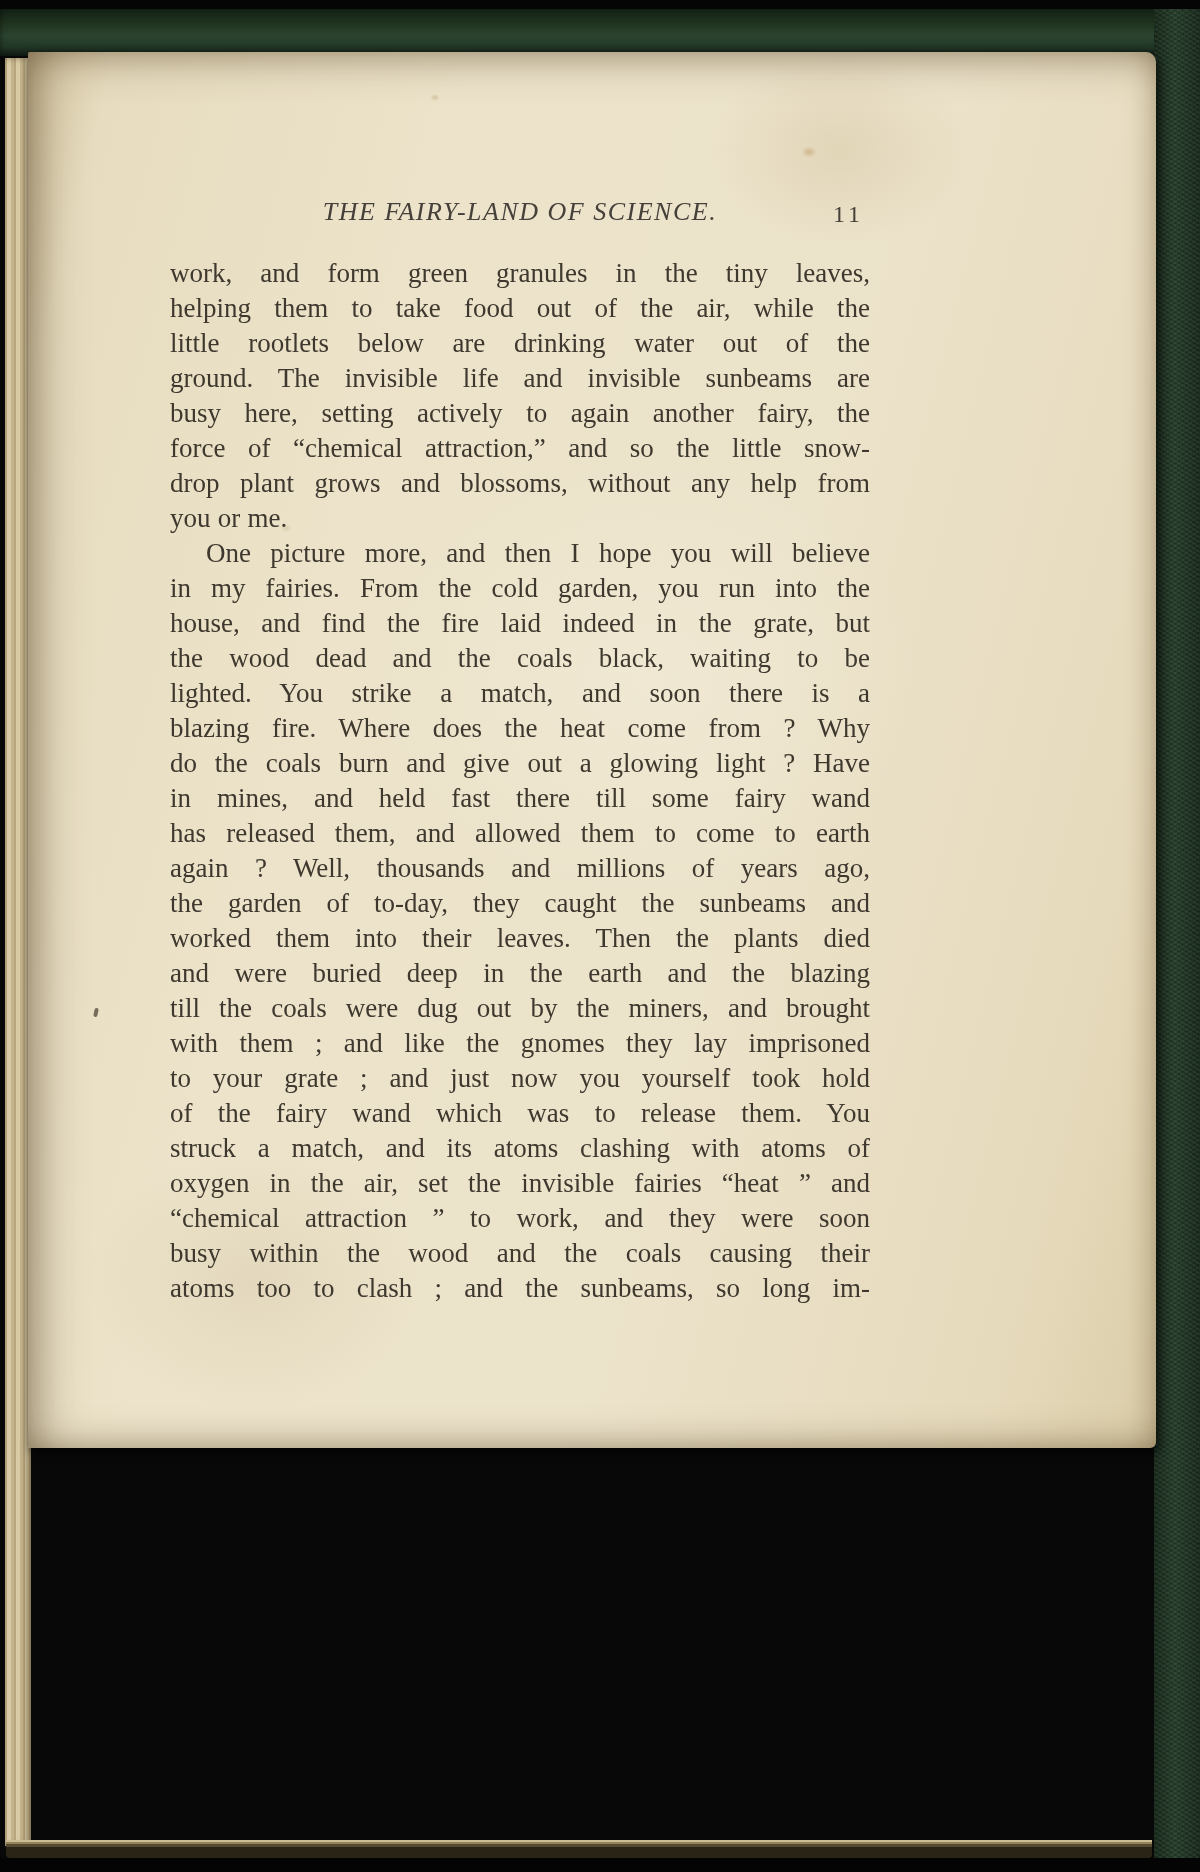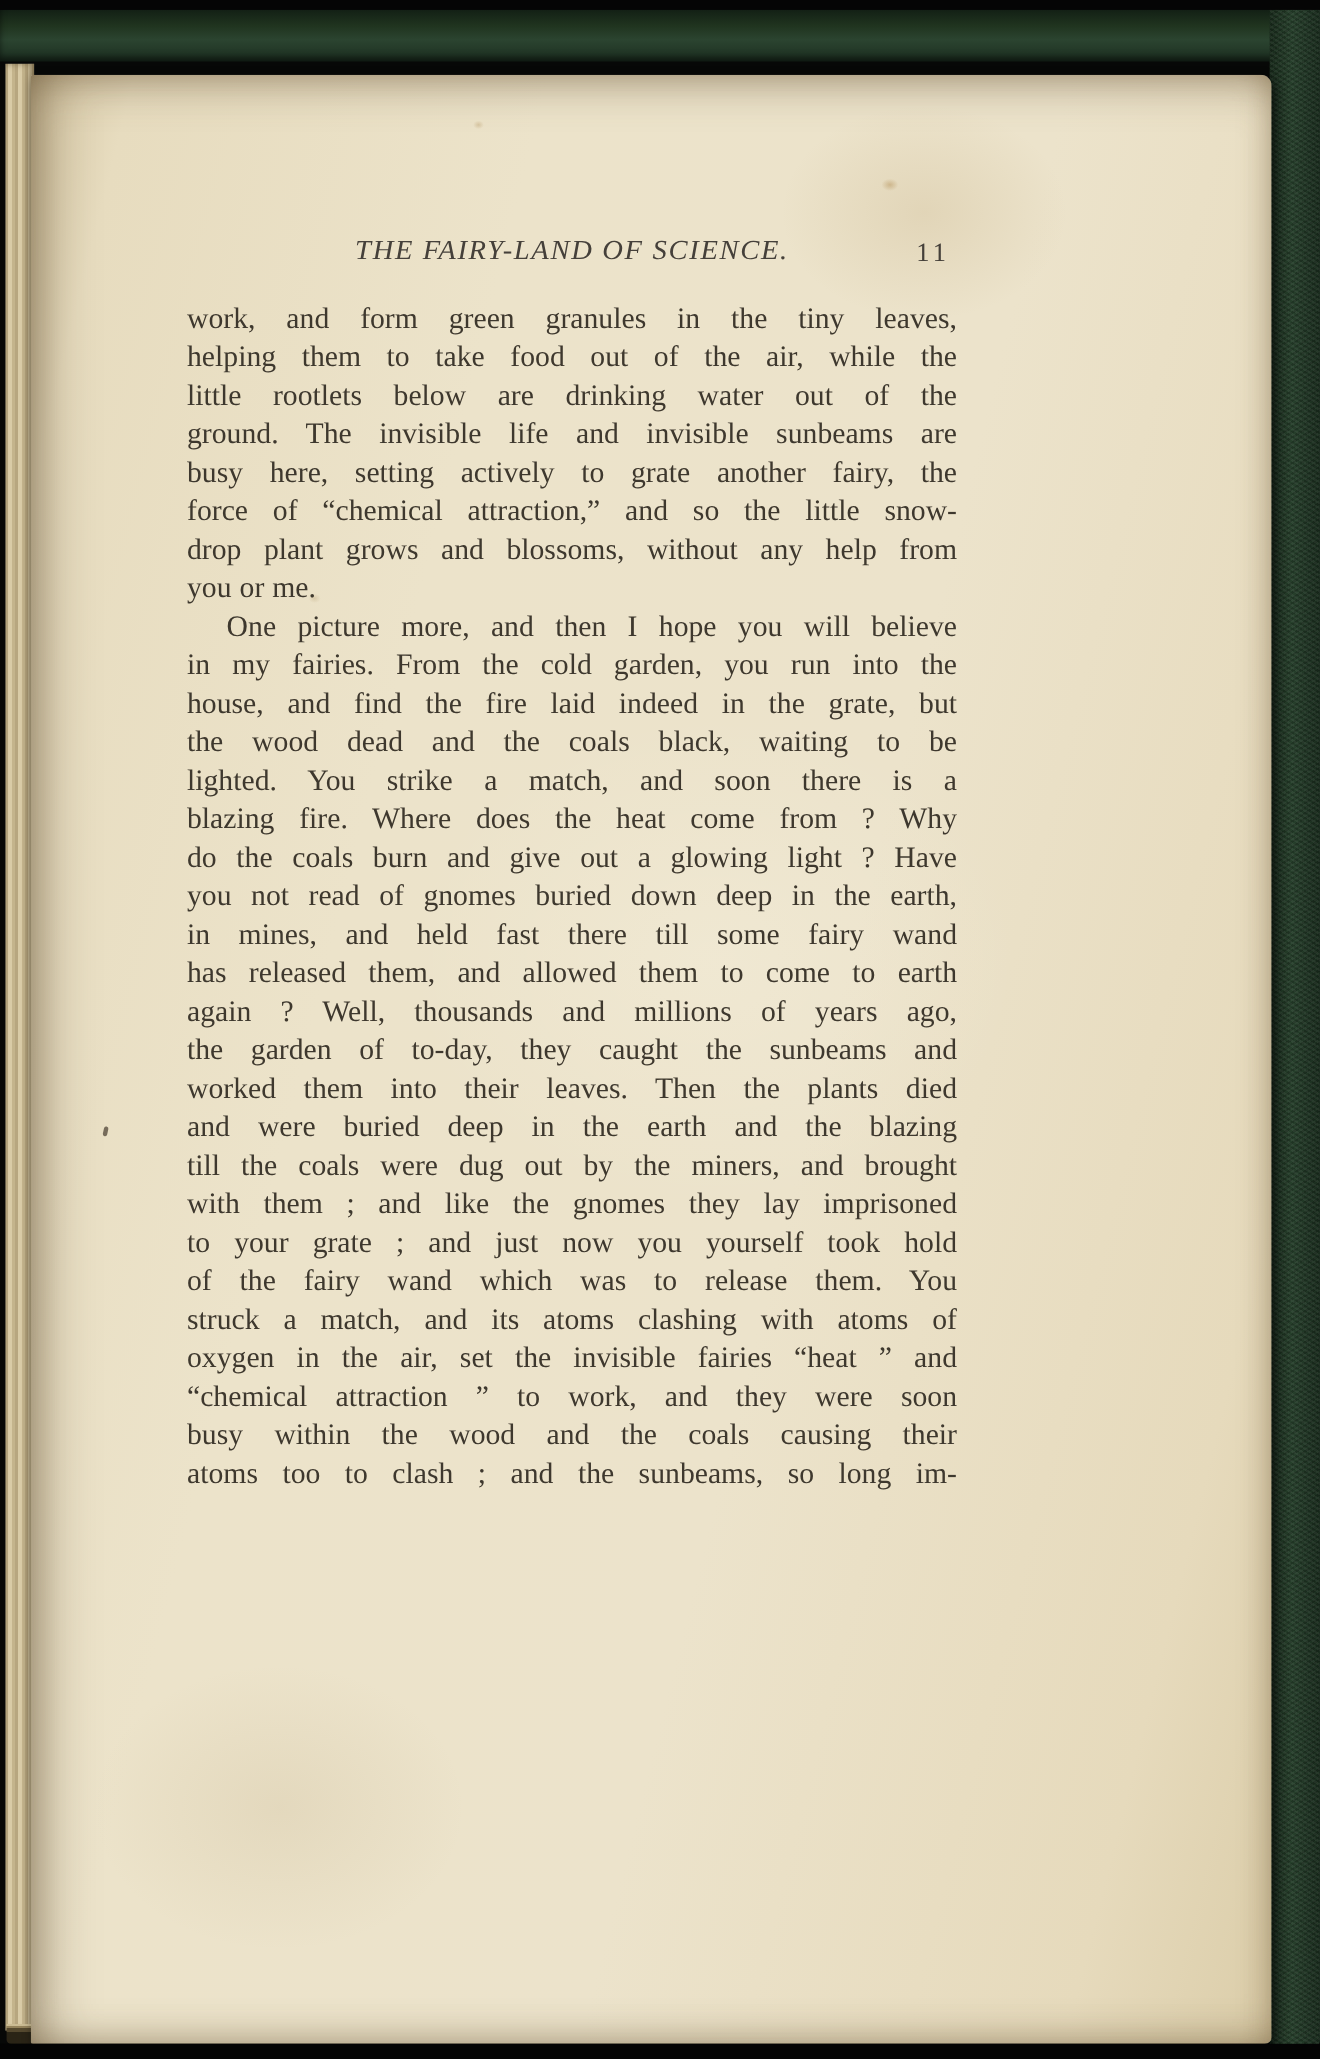--- a/index.html
+++ b/index.html
@@ -37,21 +37,21 @@
     background:repeating-linear-gradient(90deg,#b7a67f 0 2px,#d9cba6 2px 6px,#c4b48c 6px 9px);
     box-shadow:inset -4px 0 6px rgba(60,45,20,.5);
   }
   .stack-bottom{
     position:absolute;left:6px;right:48px;bottom:14px;height:18px;z-index:3;
     background:repeating-linear-gradient(180deg,#cbbc94 0 2px,#94835c 2px 4px,#55492f 4px 7px,#2a2416 7px 18px);
     border-radius:0 0 4px 4px;
   }
   
   .paper{
-    position:absolute;left:28px;top:68px;width:1128px;height:1790px;z-index:4;
+    position:absolute;left:28px;top:52px;width:1128px;height:1396px;z-index:4;
     background:
       radial-gradient(200px 150px at 72% 7%, rgba(170,140,85,.16), rgba(0,0,0,0) 65%),
       radial-gradient(260px 200px at 20% 88%, rgba(165,140,95,.12), rgba(0,0,0,0) 65%),
       radial-gradient(400px 320px at 55% 45%, rgba(255,252,240,.20), rgba(0,0,0,0) 70%),
       linear-gradient(104deg,#d8caa8 0%,#e7dcbf 6%,#ece3ca 30%,#ece3cb 60%,#e6dabc 88%,#dbcda9 100%);
     border-radius:2px 10px 6px 2px;
     box-shadow:
       inset 30px 0 48px -22px rgba(80,60,30,.50),
       inset -14px 0 30px -14px rgba(110,88,50,.38),
       inset 0 26px 44px -22px rgba(95,75,42,.42),
@@ -103,32 +103,31 @@
     <div class="text-block">
       <header class="page-header">
         <span class="running-title">THE FAIRY-LAND OF SCIENCE.</span>
         <span class="page-number">11</span>
       </header>
       <main id="text-body">
           <div class="line">work, and form green granules in the tiny leaves,</div>
           <div class="line">helping them to take food out of the air, while the</div>
           <div class="line">little rootlets below are drinking water out of the</div>
           <div class="line">ground. The invisible life and invisible sunbeams are</div>
-          <div class="line">busy here, setting actively to grate another fairy, the</div>
+          <div class="line">busy here, setting actively to again another fairy, the</div>
           <div class="line">force of “chemical attraction,” and so the little snow-</div>
           <div class="line">drop plant grows and blossoms, without any help from</div>
           <div class="line line-end">you or me.</div>
           <div class="line line-indent">One picture more, and then I hope you will believe</div>
           <div class="line">in my fairies. From the cold garden, you run into the</div>
           <div class="line">house, and find the fire laid indeed in the grate, but</div>
           <div class="line">the wood dead and the coals black, waiting to be</div>
           <div class="line">lighted. You strike a match, and soon there is a</div>
           <div class="line">blazing fire. Where does the heat come from ? Why</div>
           <div class="line">do the coals burn and give out a glowing light ? Have</div>
-          <div class="line">you not read of gnomes buried down deep in the earth,</div>
           <div class="line">in mines, and held fast there till some fairy wand</div>
           <div class="line">has released them, and allowed them to come to earth</div>
           <div class="line">again ? Well, thousands and millions of years ago,</div>
           <div class="line">the garden of to-day, they caught the sunbeams and</div>
           <div class="line">worked them into their leaves. Then the plants died</div>
           <div class="line">and were buried deep in the earth and the blazing</div>
           <div class="line">till the coals were dug out by the miners, and brought</div>
           <div class="line">with them ; and like the gnomes they lay imprisoned</div>
           <div class="line">to your grate ; and just now you yourself took hold</div>
           <div class="line">of the fairy wand which was to release them. You</div>

